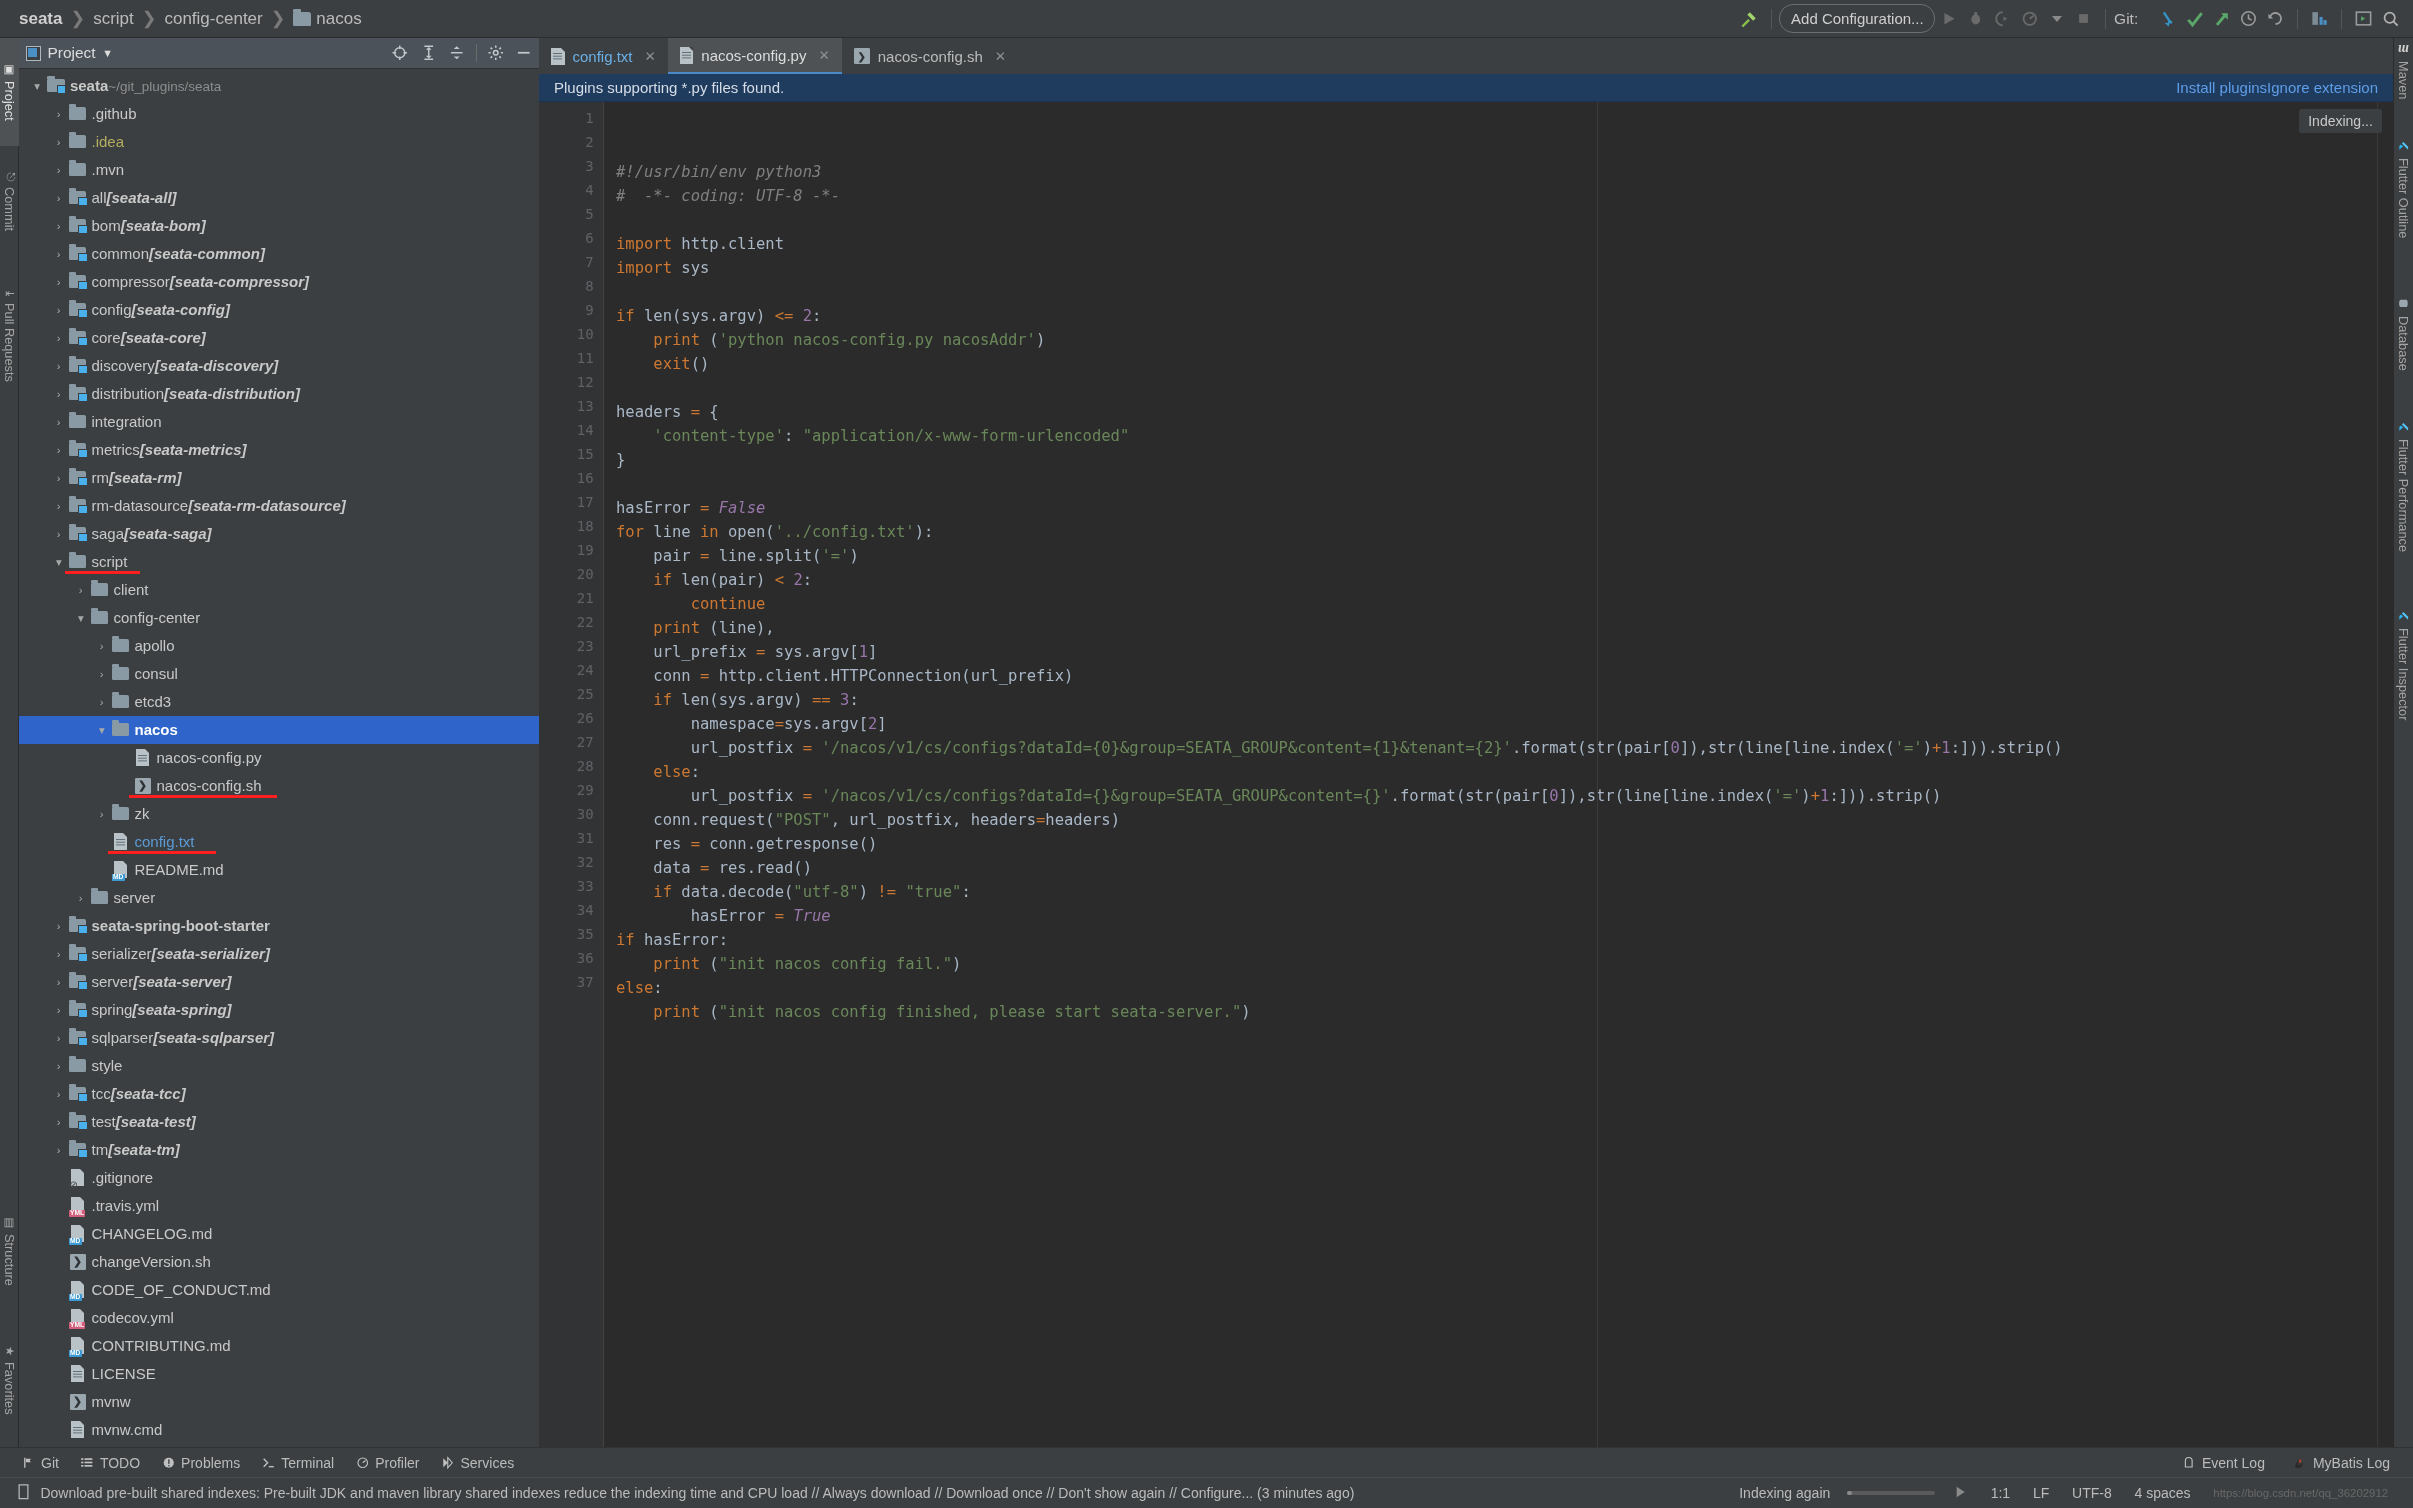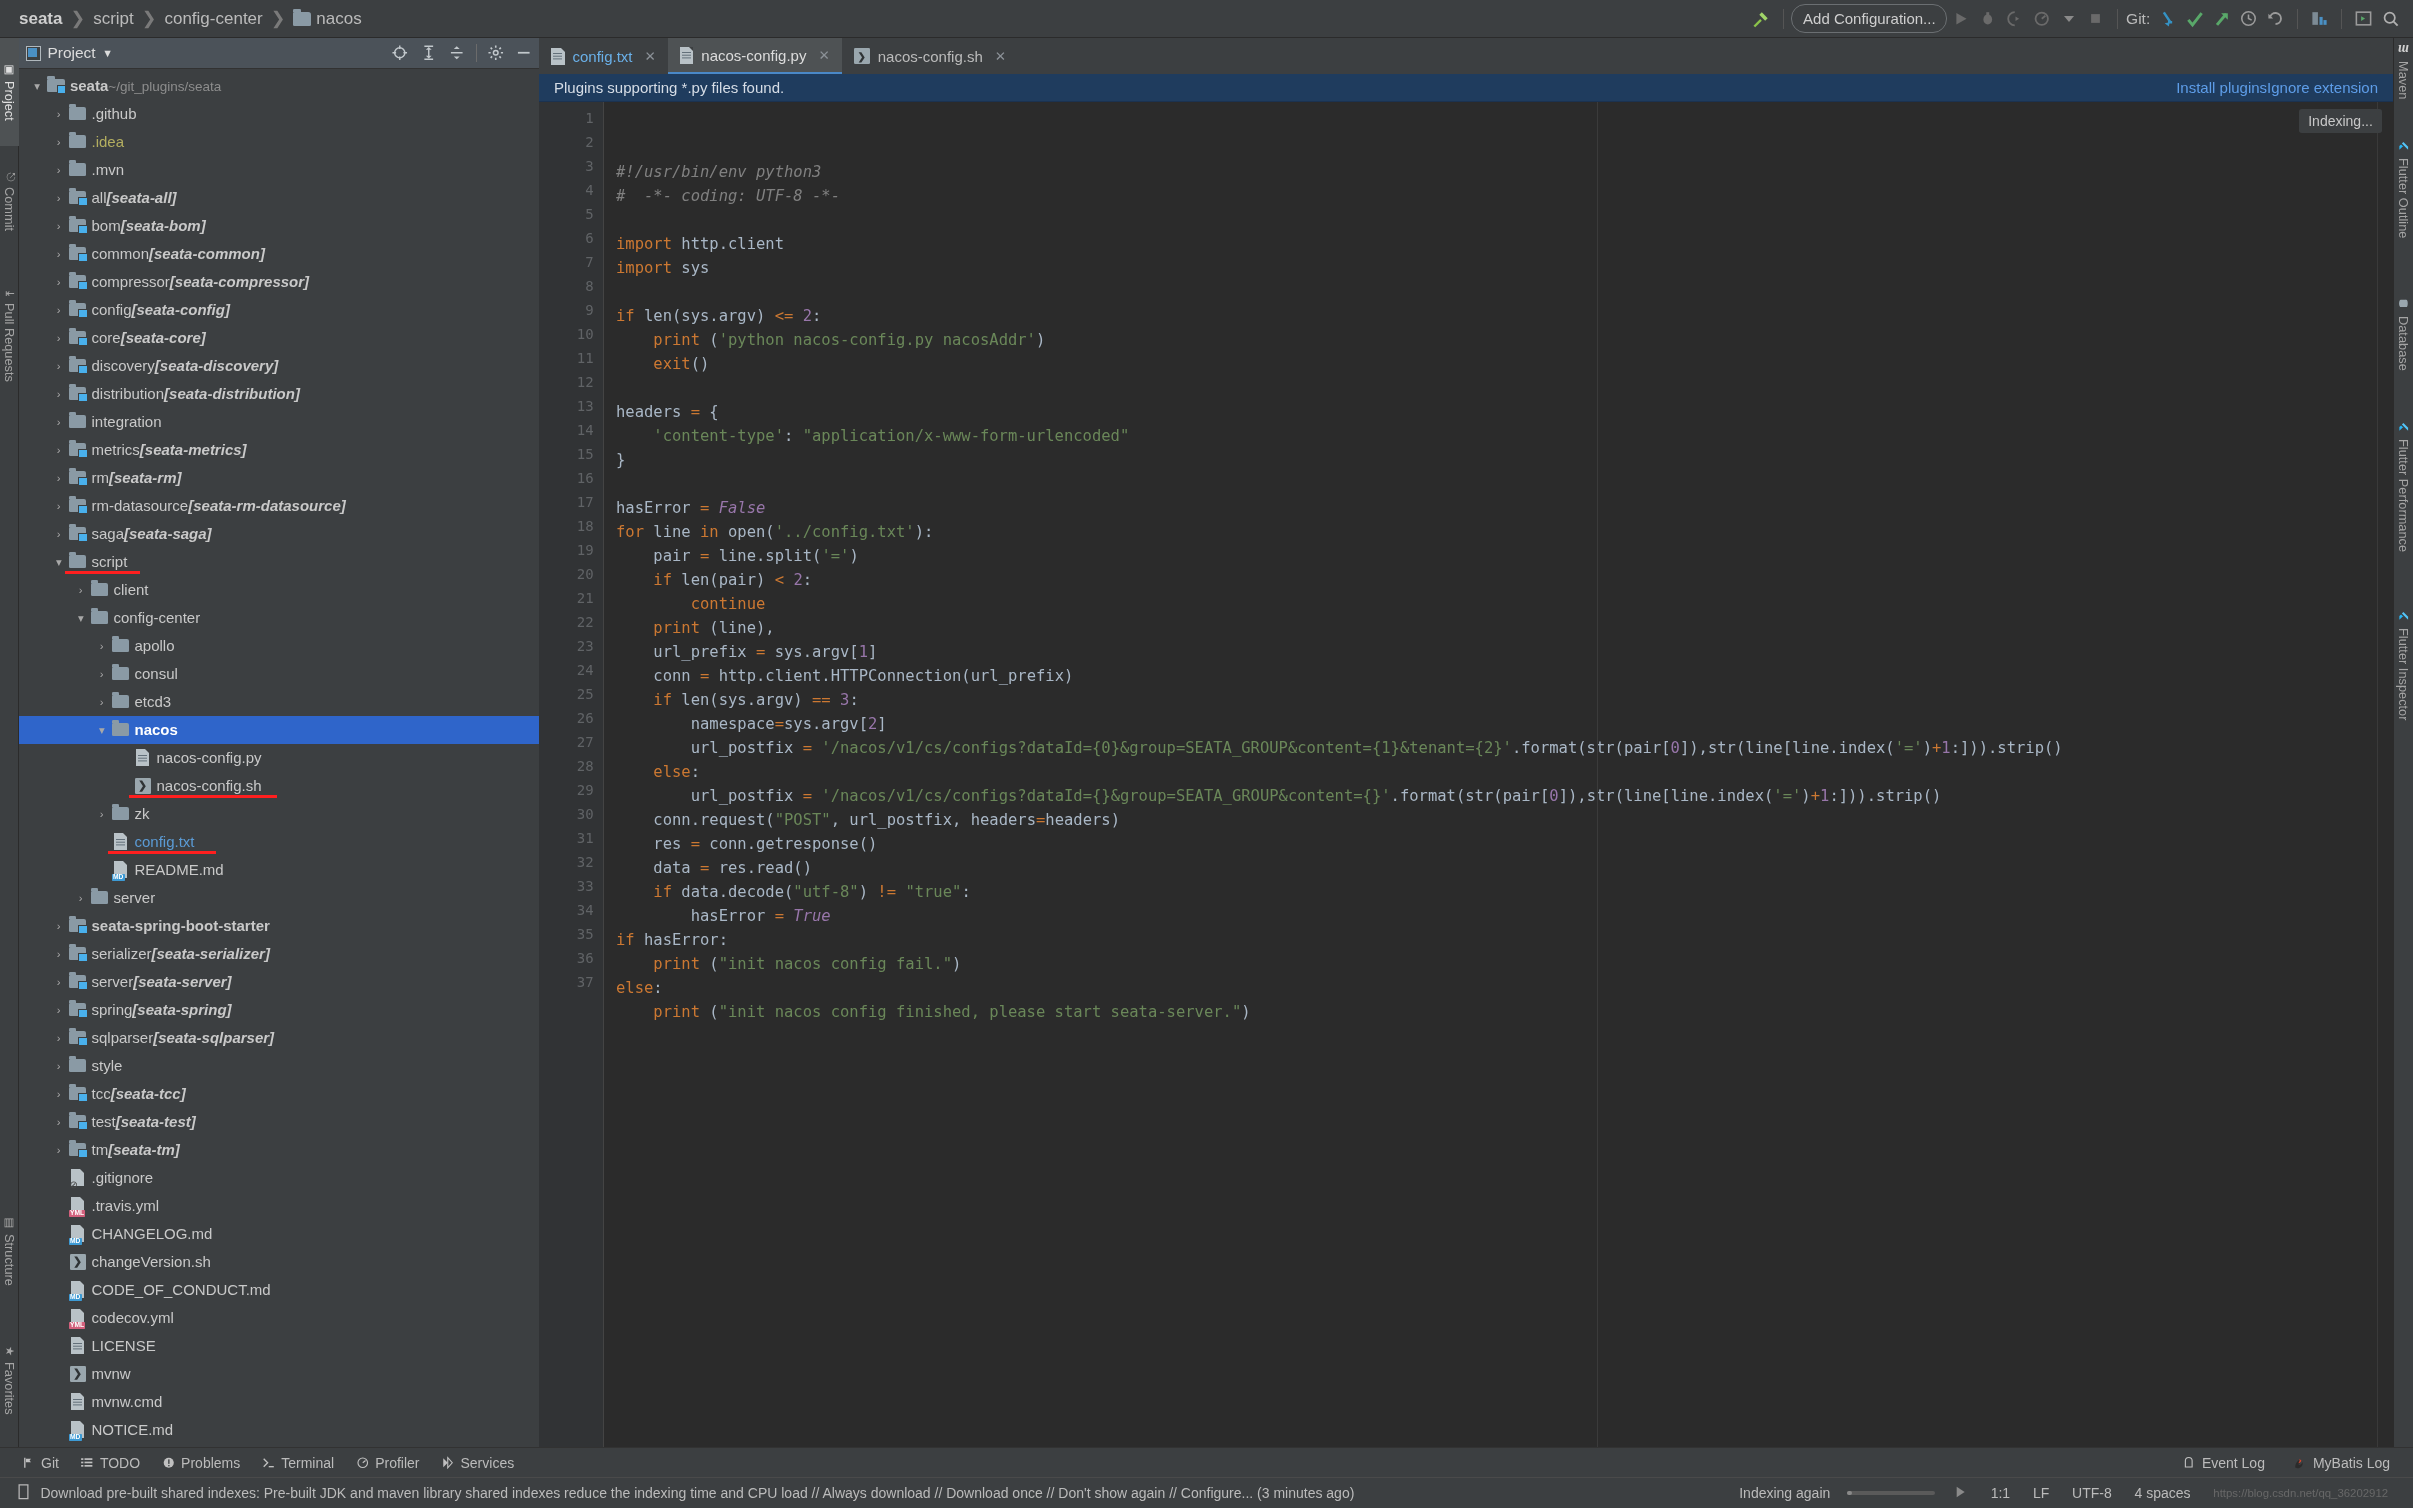--- a/index.html
+++ b/index.html
@@ -25,21 +25,21 @@
      background:#8a9aa5; border-radius:1.3px 2.7px 1.3px 1.3px; position:relative; vertical-align:-2px;}
   .crumb-folder-ico:before{content:"";position:absolute;left:0;top:-3.4px;width:8px;height:3.4px;background:#8a9aa5;border-radius:1.3px 1.3px 0 0;}
 
   .toolbar-right { margin-left: auto; display: flex; align-items: center; gap: 0px; padding-right: 9.4px; }
   .tb-sep { width:0.7px; height:20px; background:#555; margin:0 8px; }
   .tb-ico { width: 27px; height: 27px; display:flex; align-items:center; justify-content:center; }
   .addcfg {
     border: 0.7px solid #6b6f72; border-radius: 14px; color: #cfcfcf;
     font-size: 15px; padding: 4.7px 10.8px; white-space: nowrap; background: transparent;
   }
-  .git-label { color:#bbbbbb; font-size: 15.5px; margin-right: 4px; }
+  .git-label { color:#bbbbbb; font-size: 15.5px; margin-right: 16px; }
 
   
   #left-strip {
     position: absolute; left: 0; top: 38px; width: 19px; height: 1410px;
     background: #3c3f41; border-right: 0.7px solid #2b2b2b;
   }
   .vtab {
     position: absolute; left: 0; width: 19px;
     writing-mode: vertical-rl; text-orientation: mixed;
     color: #a5a5a5; font-size: 12.8px; white-space: nowrap;
@@ -824,20 +824,31 @@
       </div>
       <div class="row" style="padding-left: 31px;">
         <span class="arrow none"></span>
         <span class="ico">
           <div class="f-file">
             <span class="badge yml">YML</span>
           </div>
         </span>
         <span class="lbl">
           <span class="">codecov.yml</span>
+        </span>
+      </div>
+      <div class="row" style="padding-left: 31px;">
+        <span class="arrow none"></span>
+        <span class="ico">
+          <div class="f-file">
+            <span class="badge md">MD</span>
+          </div>
+        </span>
+        <span class="lbl">
+          <span class="">CONTRIBUTING.md</span>
         </span>
       </div>
       <div class="row" style="padding-left: 31px;">
         <span class="arrow none"></span>
         <span class="ico">
           <div class="f-file">
             <i class="ln"></i>
           </div>
         </span>
         <span class="lbl">

